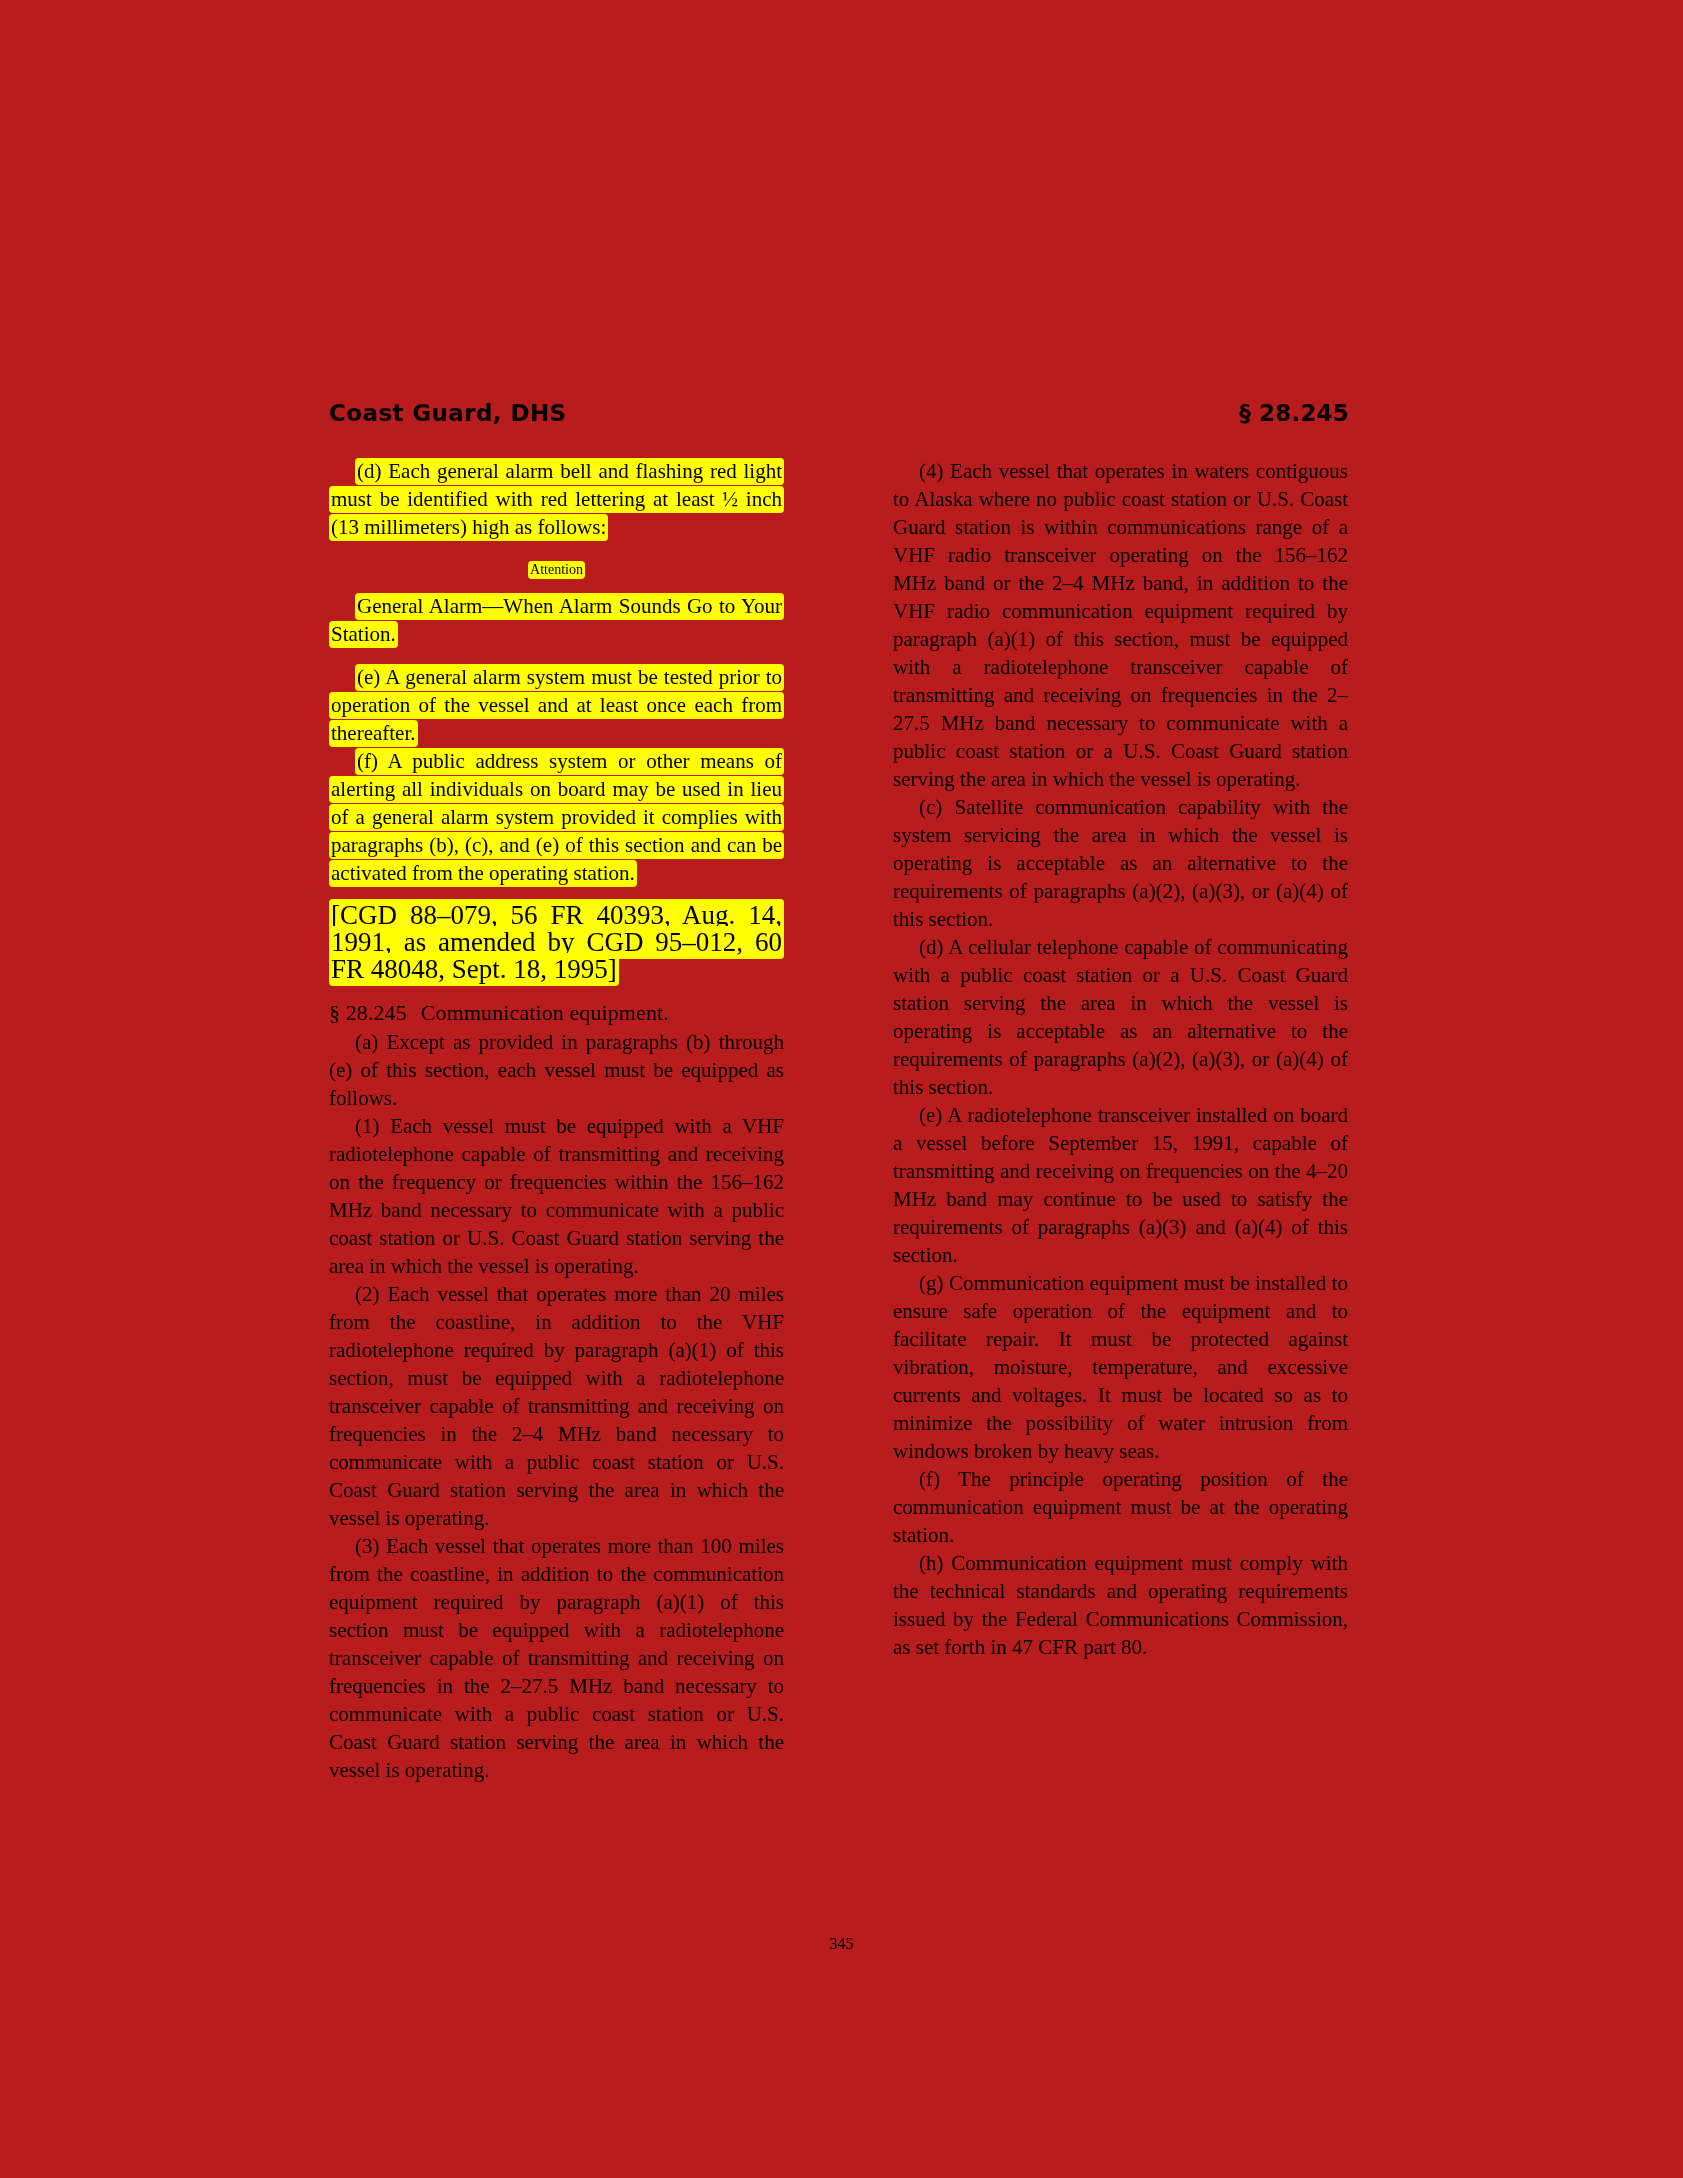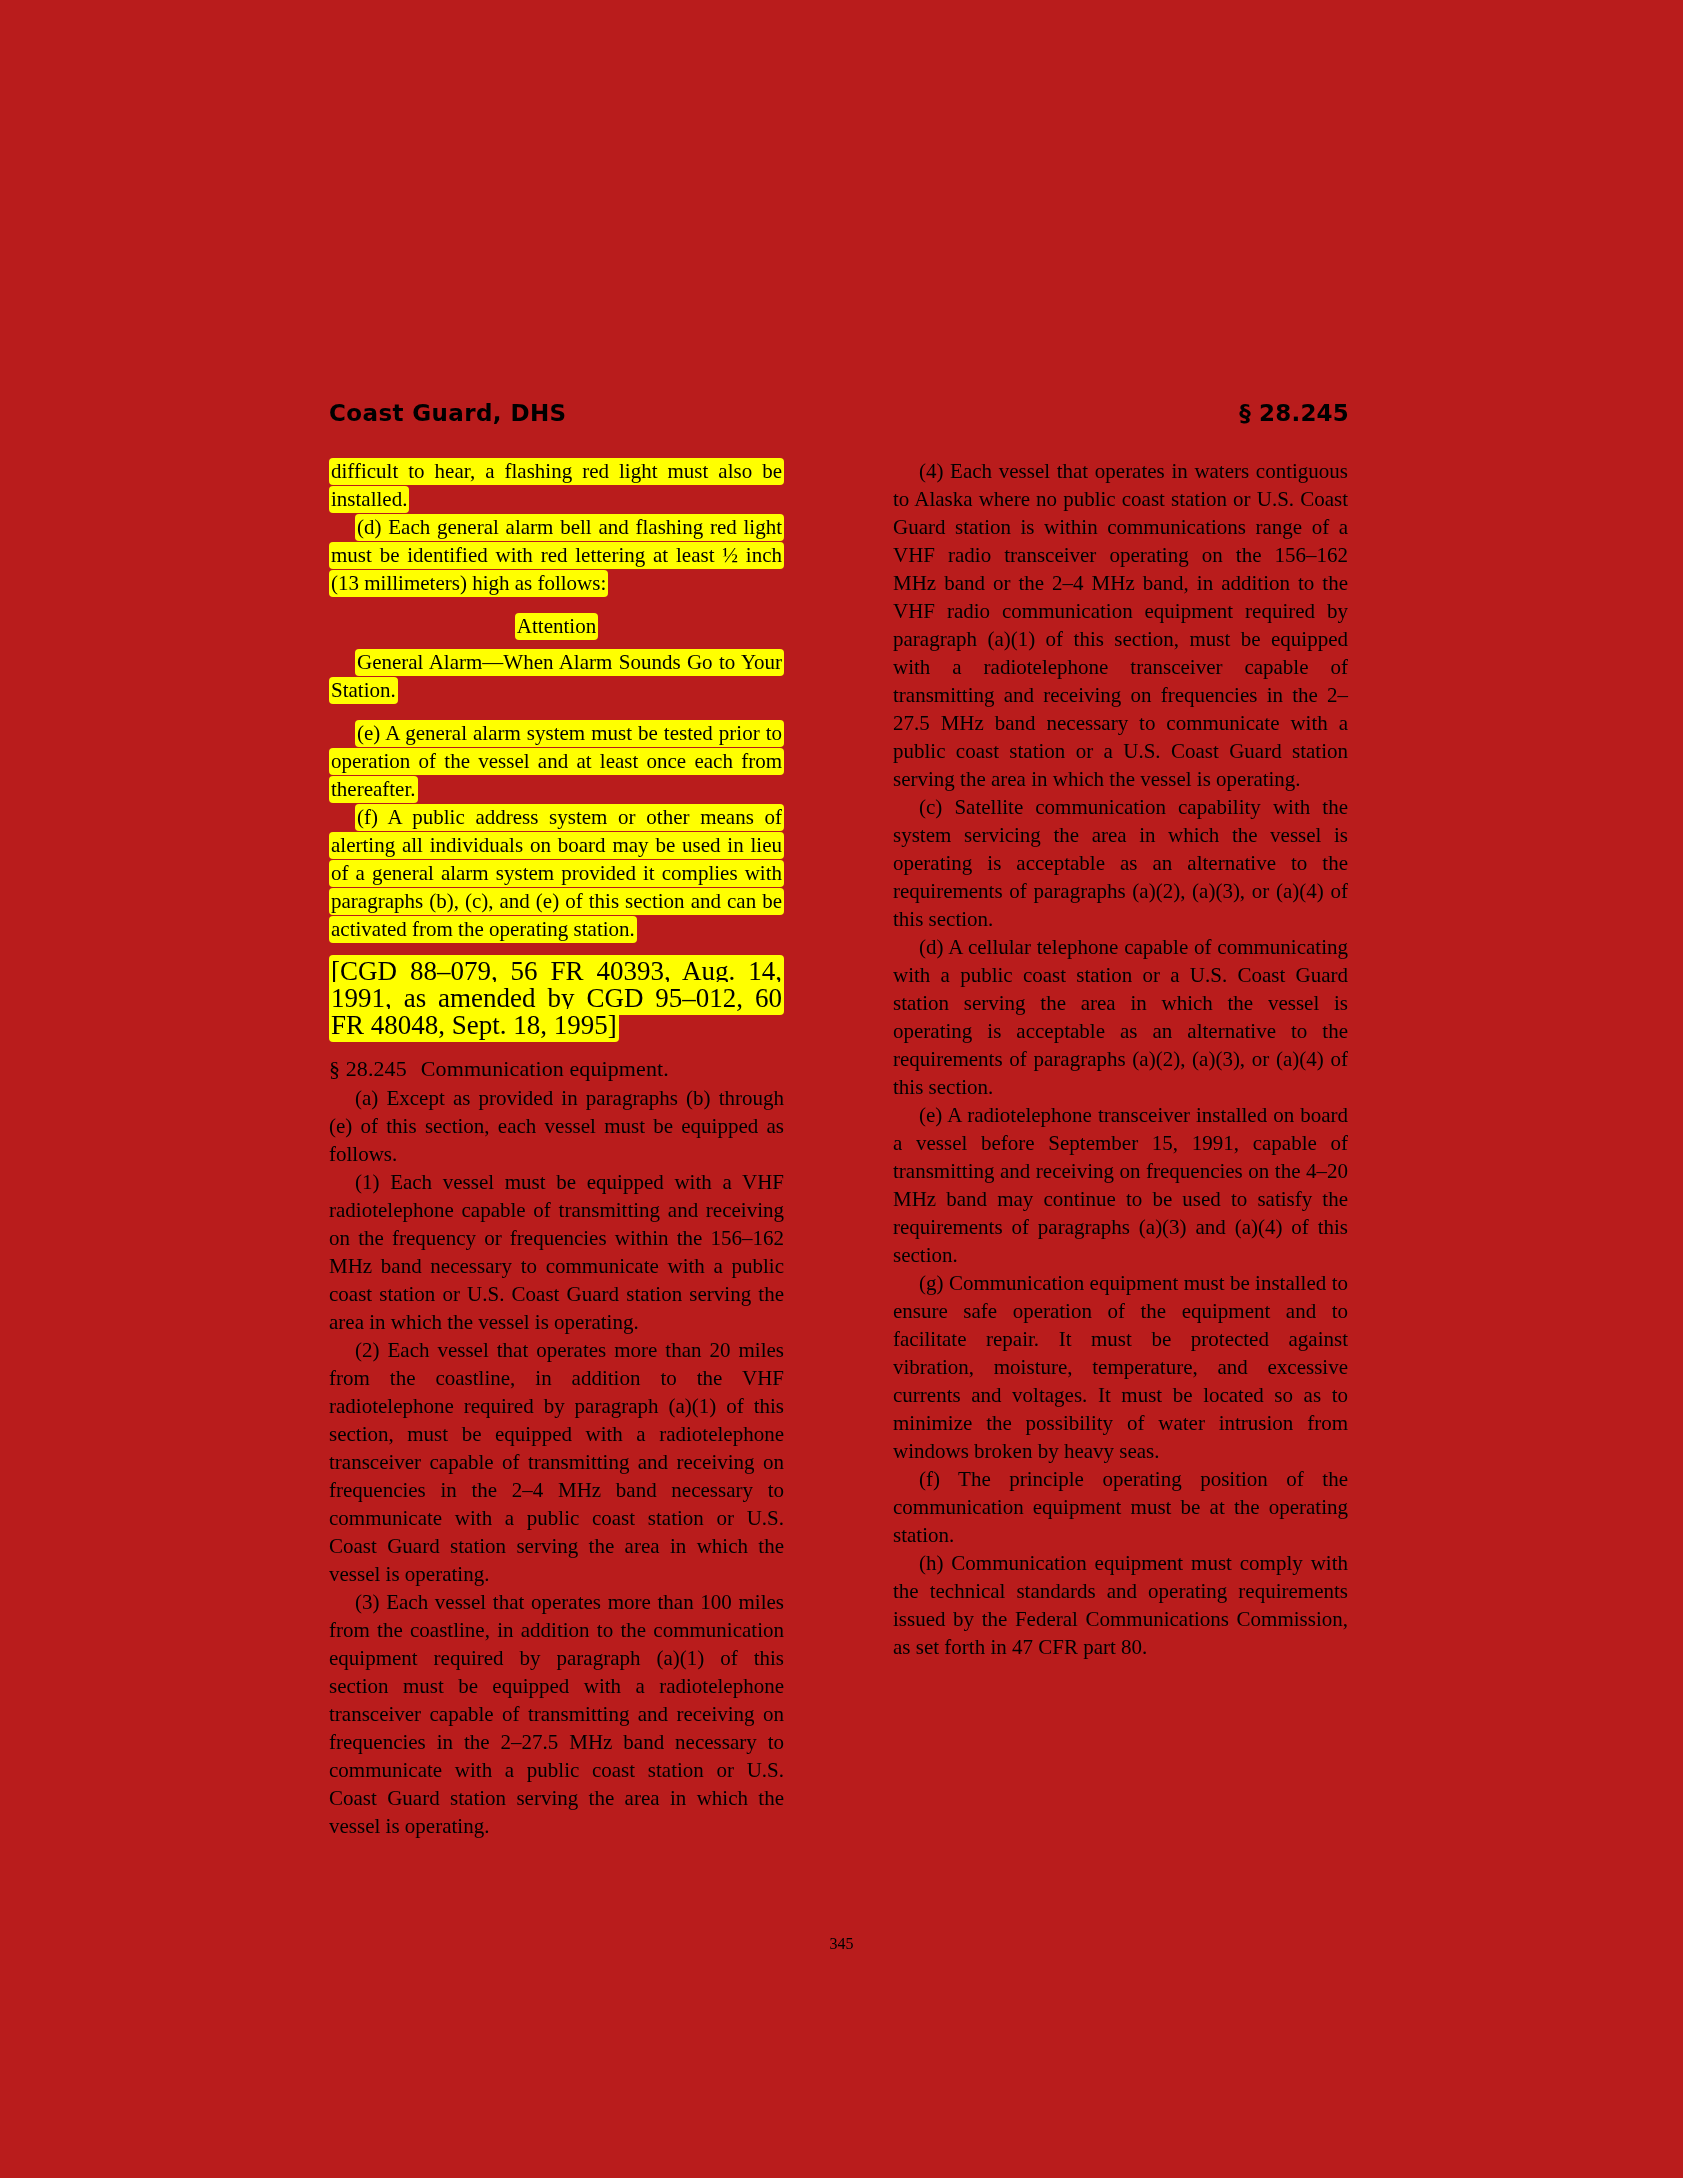--- a/index.html
+++ b/index.html
@@ -91,21 +91,21 @@
     background: transparent;
   }
   p.hl-para > span.hl {
     
   }
 
   
   p.center {
     margin: 0;
     text-align: center;
-    font-size: 21px;
+    font-size: 14px;
     line-height: 28px;
     text-indent: 0;
   }
 
   .spacer-sm { height: 15px; }
   .spacer-xs { height: 8px; }
 
   
   h2.sec-head {
     margin: 0;
@@ -144,21 +144,20 @@
 
   <div class="runhead">
     <div class="runhead-left">Coast Guard, DHS</div>
     <div class="runhead-right">§ 28.245</div>
   </div>
 
   <div class="columns">
 
     <div class="col col-left">
 
-      <p class="para noindent hl-para"><span class="hl">difficult to hear, a flashing red light must also be installed.</span></p>
 
       <p class="para indent hl-para"><span class="hl">(d) Each general alarm bell and flashing red light must be identified with red lettering at least ½ inch (13 millimeters) high as follows:</span></p>
 
       <div class="spacer-sm"></div>
 
       <p class="center hl-para"><span class="hl">Attention</span></p>
 
       <div class="spacer-xs"></div>
 
       <p class="para indent hl-para"><span class="hl">General Alarm—When Alarm Sounds Go to Your Station.</span></p>

